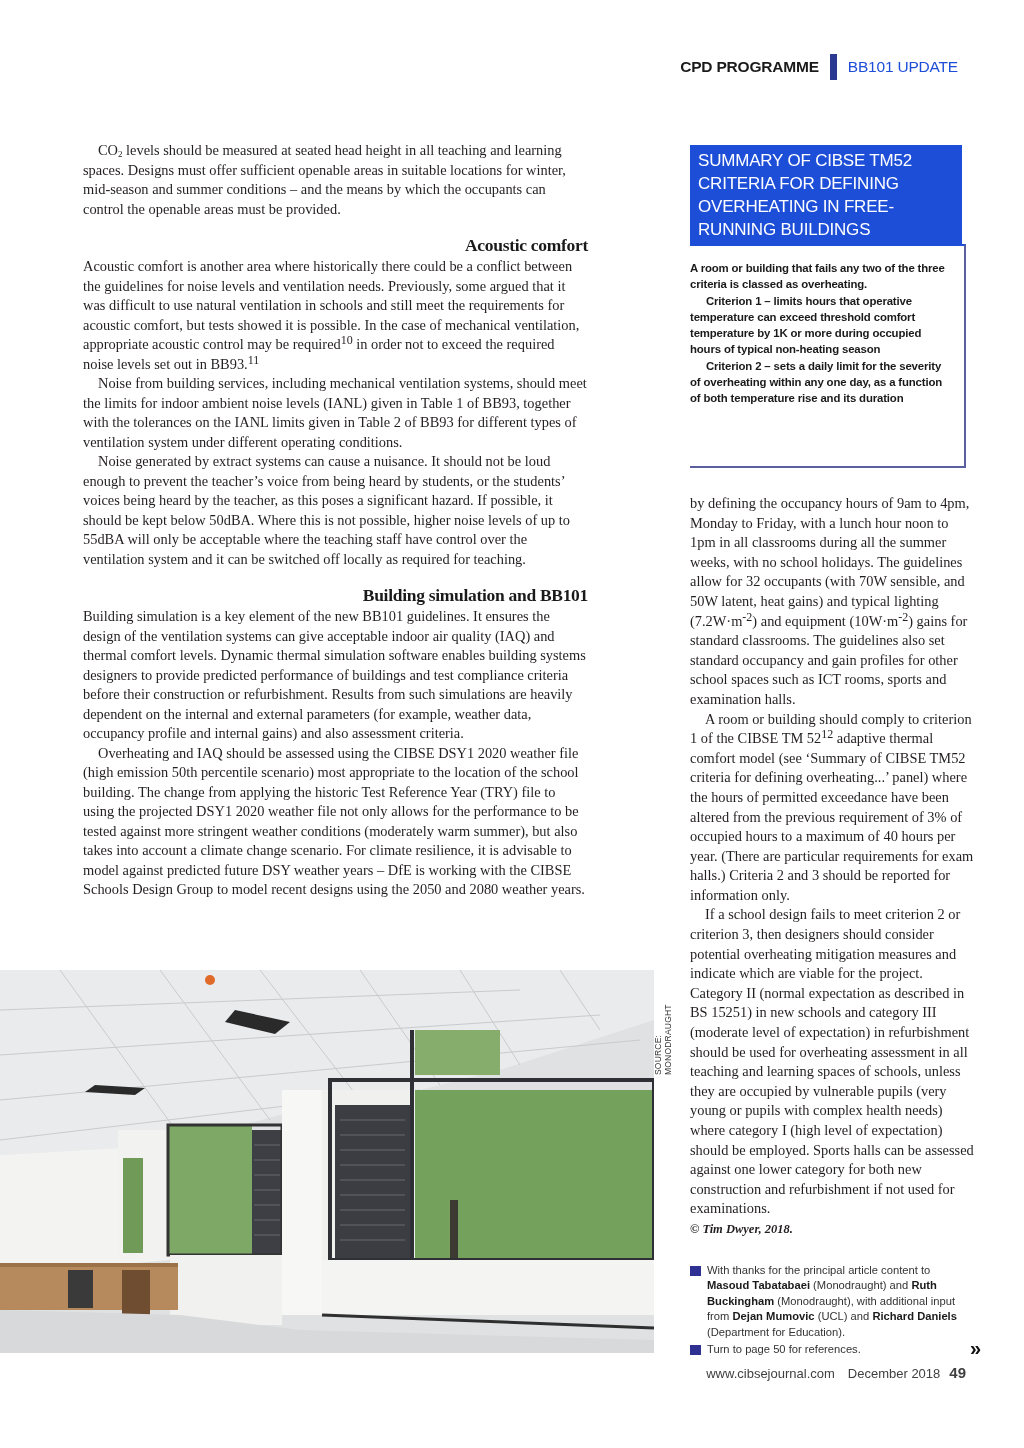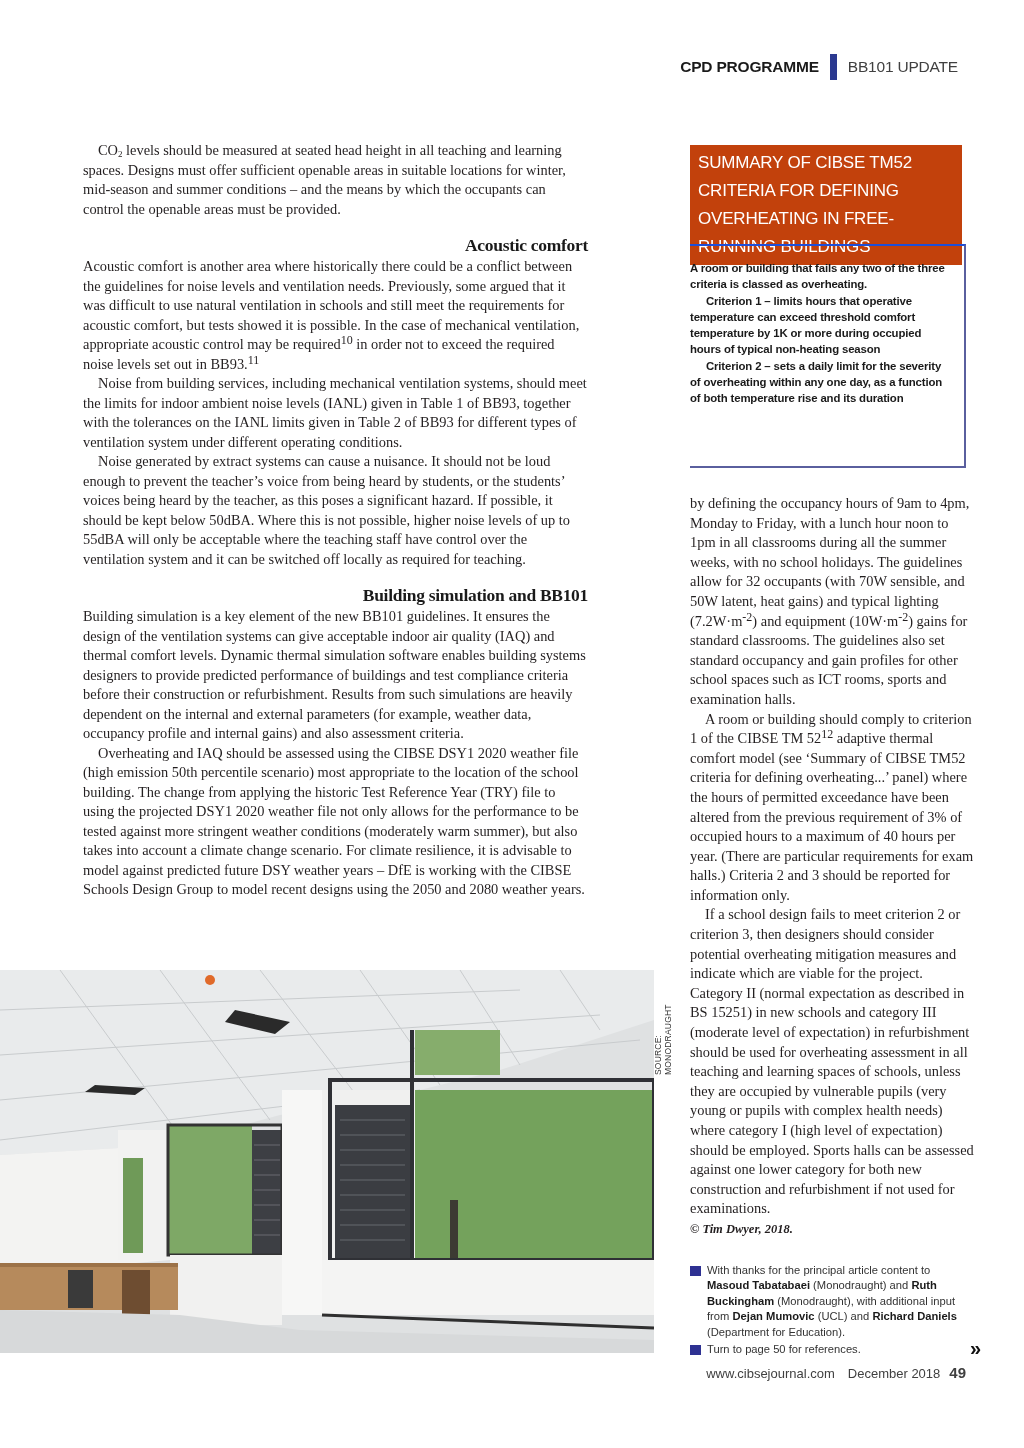--- a/index.html
+++ b/index.html
@@ -8,39 +8,39 @@
     background: #ffffff; color: #231f20;
     font-family: "Liberation Serif", serif;
   }
   .header {
     position: absolute; top: 54px; right: 66px; height: 26px;
     display: flex; align-items: center;
     font-family: "Liberation Sans", sans-serif;
   }
   .header .section { font-weight: bold; font-size: 15.5px; letter-spacing: -0.2px; color: #1a1a1a; }
   .header .bar { width: 7px; height: 26px; background: #2b3990; margin: 0 11px 0 11px; }
-  .header .sub { font-size: 15.5px; color: #404040; letter-spacing: -0.2px; }
+  .header .sub { font-size: 15.5px; color: #1d4ed8; letter-spacing: -0.2px; }
 
   .col-left {
     position: absolute; left: 83px; top: 141px; width: 505px;
     font-size: 14.4px; line-height: 19.5px;
   }
   .col-left p { margin: 0; text-indent: 15px; }
   .col-left p.noindent { text-indent: 0; }
   .col-left h2 {
     font-family: Liberation Serif, serif; font-weight: bold;
     font-size: 17.5px; margin: 16px 0 1px 0; line-height: 21px; letter-spacing: -0.3px; color: #1a1a1a; text-align: right;
   }
   sup { font-size: 12px; line-height: 0; vertical-align: 5px; }
   sub { font-size: 9px; line-height: 0; vertical-align: -2px; }
 
   .panel-title {
     position: absolute; left: 690px; top: 145px; width: 256px;
-    background: #c2410c; color: #ffffff;
-    font-family: "Liberation Sans", sans-serif; font-size: 17px; line-height: 28px;
+    background: #1d4ed8; color: #ffffff;
+    font-family: "Liberation Sans", sans-serif; font-size: 17px; line-height: 23px;
     padding: 4px 8px 4px 8px; letter-spacing: -0.2px;
   }
   .panel-body {
     position: absolute; left: 690px; top: 244px; width: 276px; height: 224px;
     border-right: 2px solid #5a5f9e; border-bottom: 2px solid #5a5f9e; border-top: 2px solid #1d4ed8;
     box-sizing: border-box;
   }
   .panel-body .inner {
     position: absolute; left: 0; top: 14px; width: 264px;
     font-family: "Liberation Sans", sans-serif; font-weight: bold;

